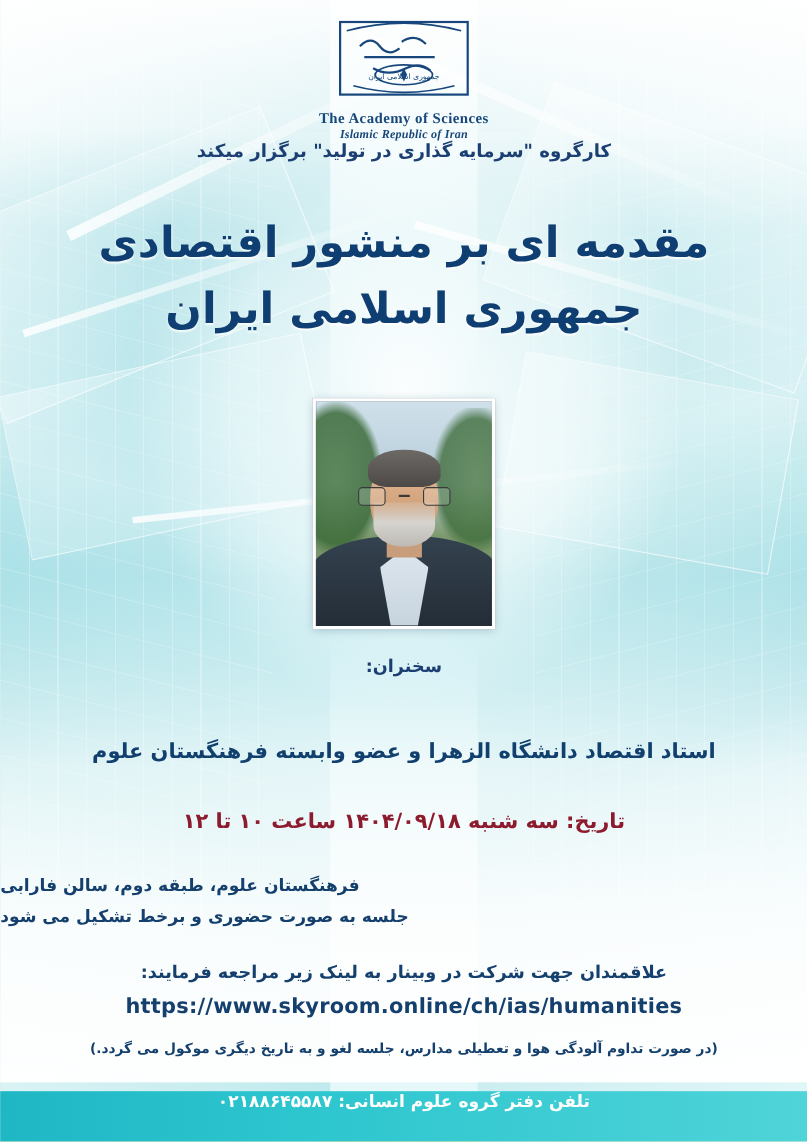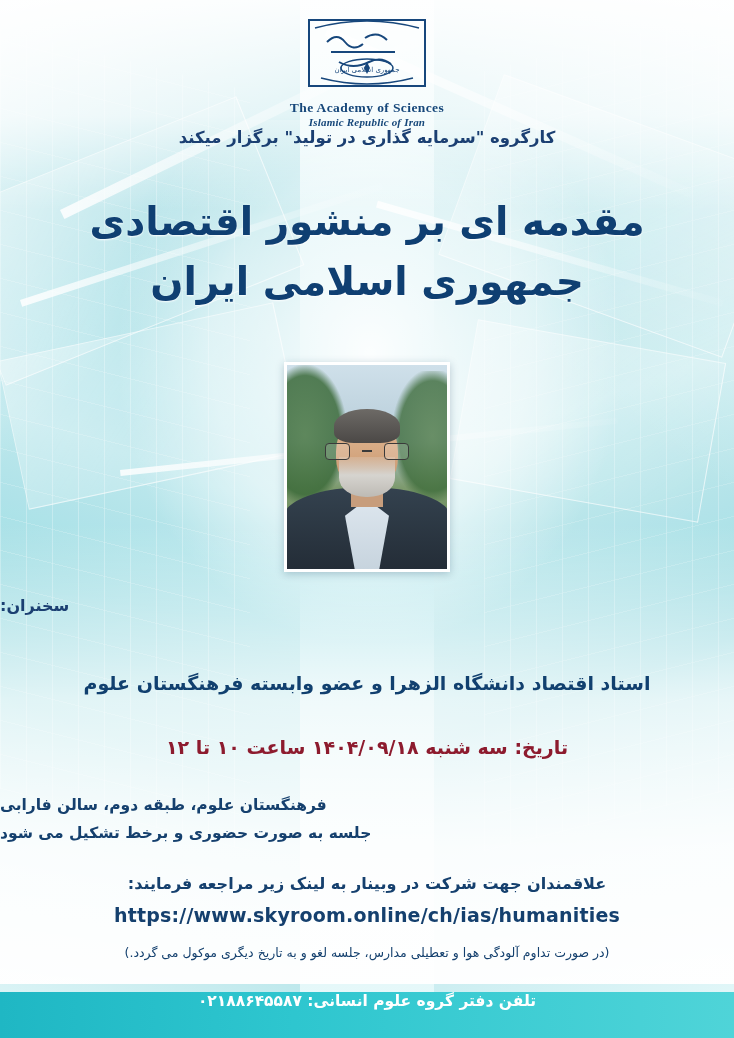--- a/index.html
+++ b/index.html
@@ -207,21 +207,21 @@
   .ph-glass-r { right: 38px; }
   .ph-bridge {
     position: absolute; top: 85px; left: 50%; transform: translateX(-50%);
     width: 10px; height: 2px; background: #3a3a3a;
   }
 
   .speaker-label {
     position: absolute;
     top: 596px;
     left: 0; right: 0;
-    text-align: left;
+    text-align: center;
     direction: rtl;
     font-size: 16px;
     font-weight: 700;
     color: #1b3f72;
   }
   .speaker-name {
     position: absolute;
     top: 626px;
     left: 0; right: 0;
     text-align: center;
@@ -285,21 +285,21 @@
     color: #15406e;
     letter-spacing: .2px;
   }
   .cancel-note {
     position: absolute;
     top: 945px;
     left: 0; right: 0;
     text-align: center;
     direction: rtl;
     font-size: 12.5px;
-    font-weight: 400;
+    font-weight: 700;
     color: #14406e;
   }
 
   .footer {
     position: absolute;
     left: 0; right: 0; bottom: 0;
     height: 46px;
     background: linear-gradient(90deg, #1fb7c4 0%, #2ec6cf 40%, #4fd4d8 100%);
     display: flex;
     align-items: flex-start;

